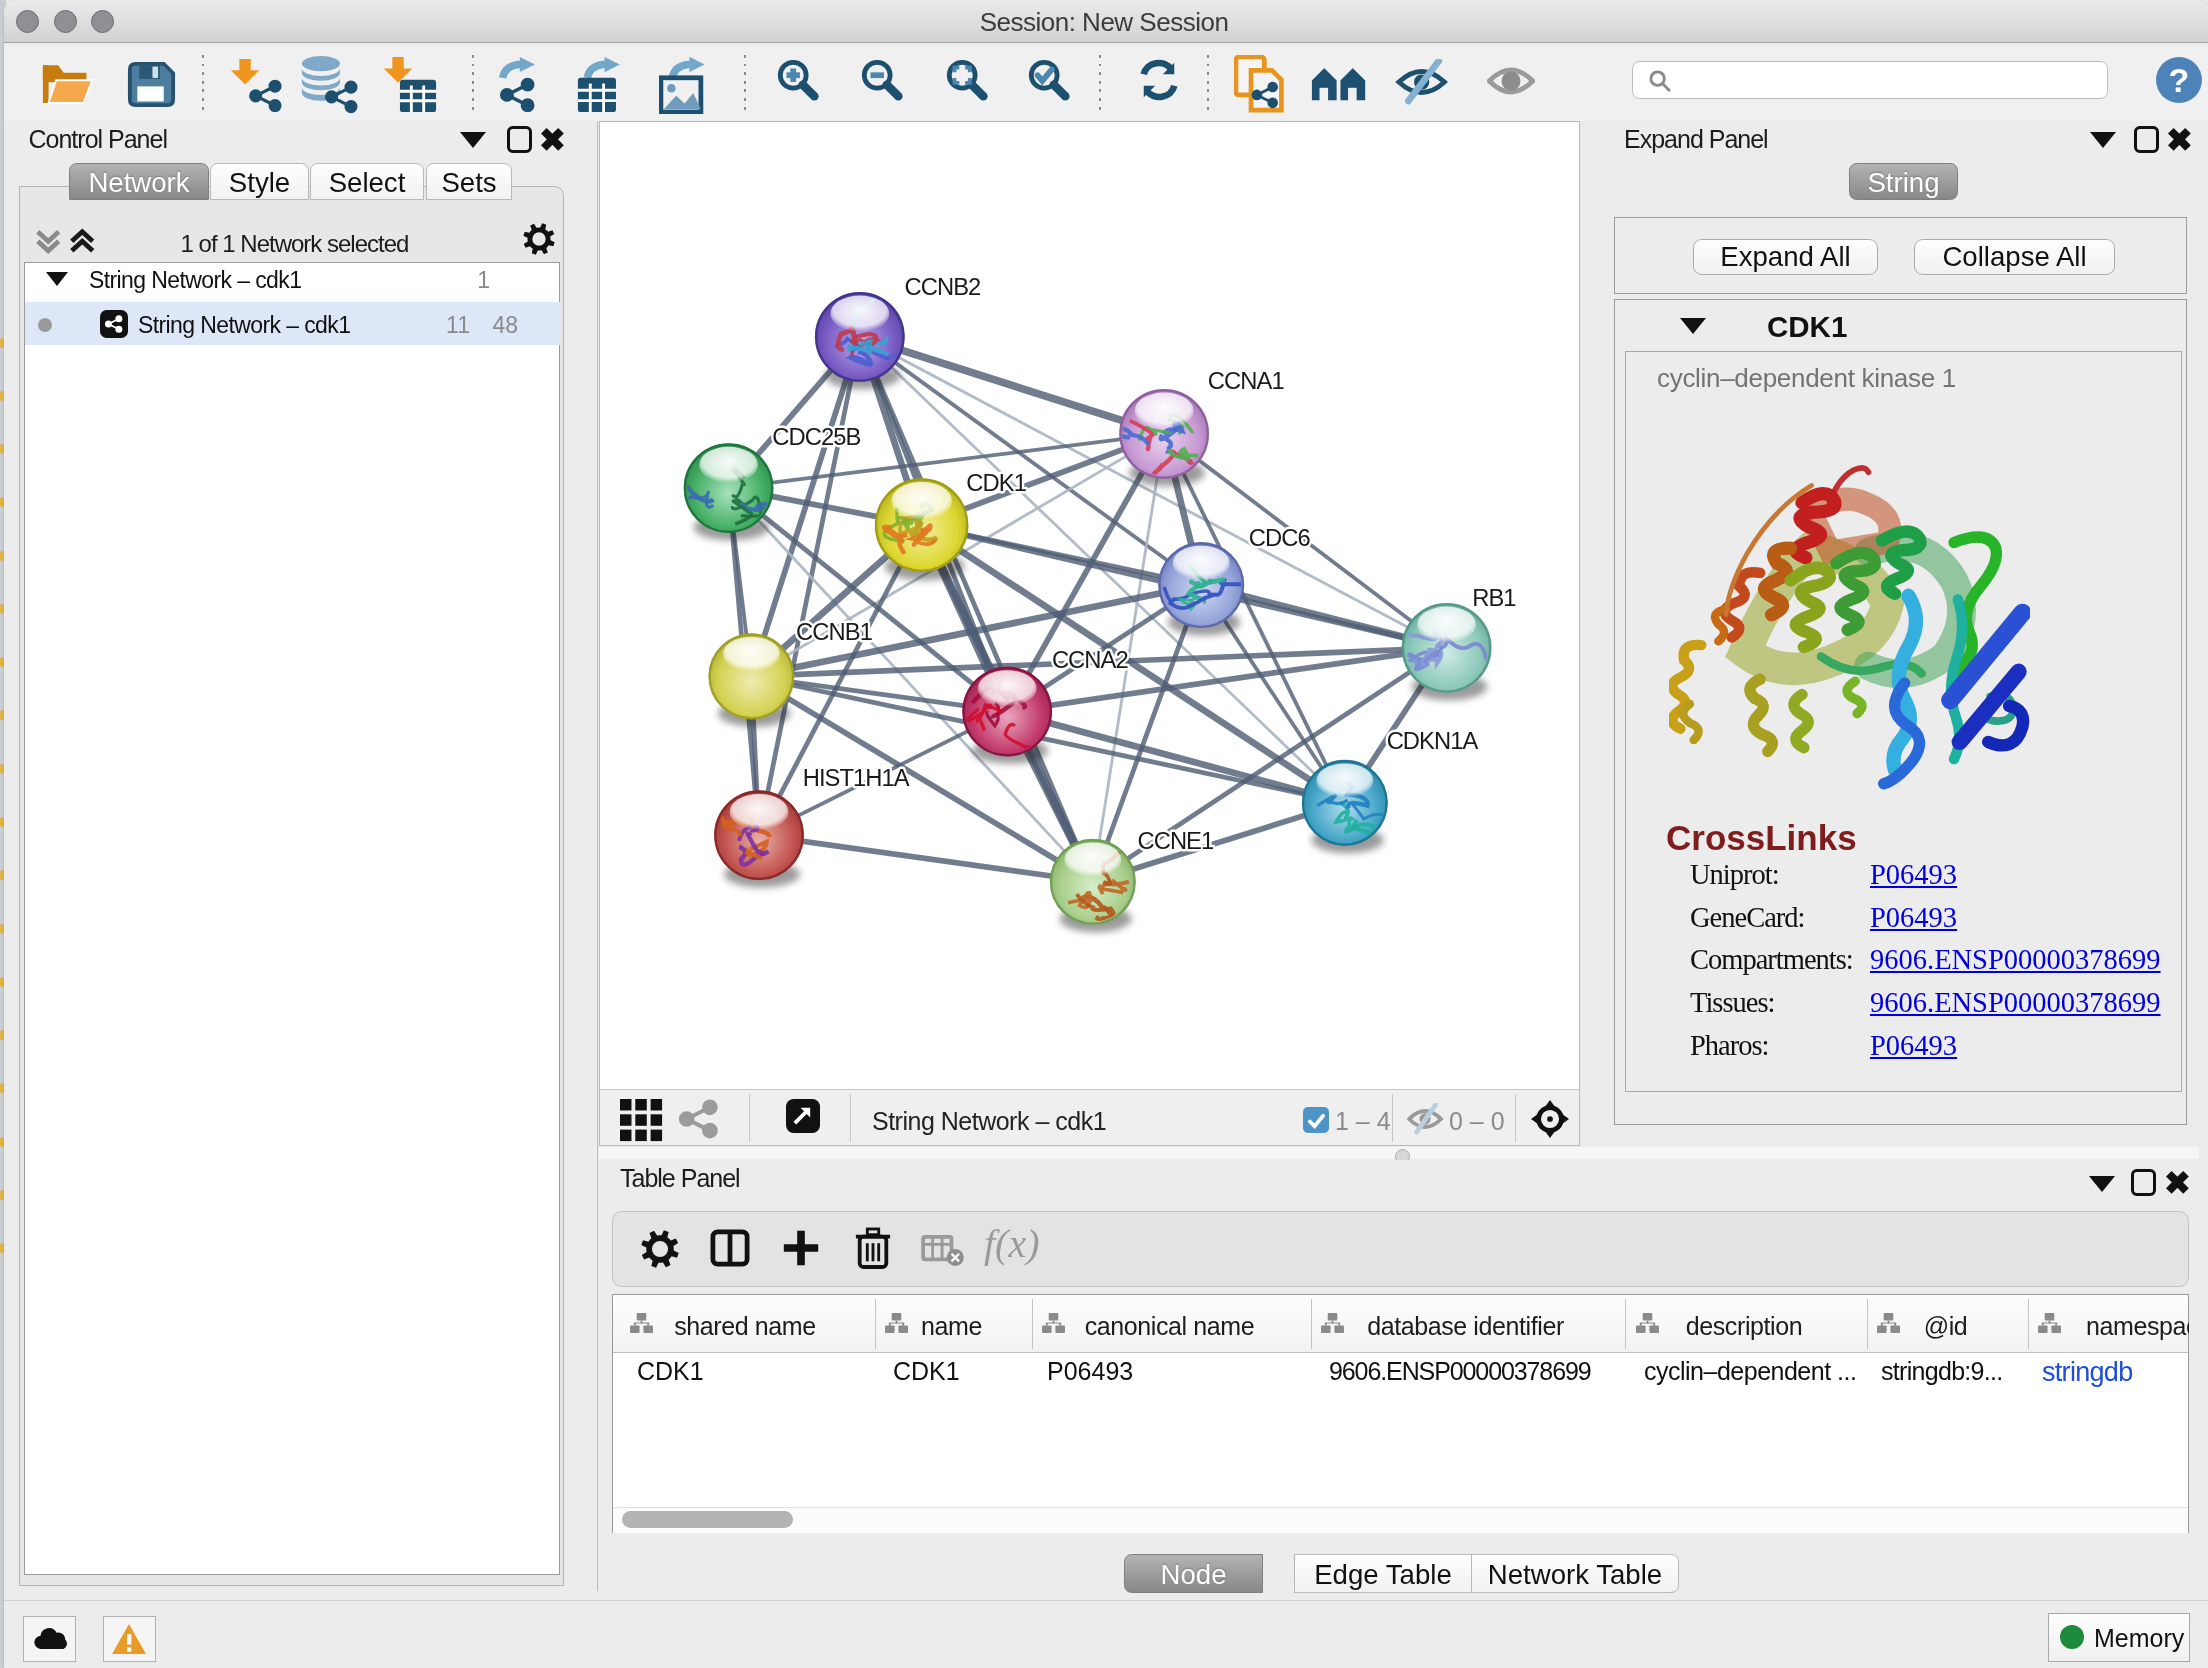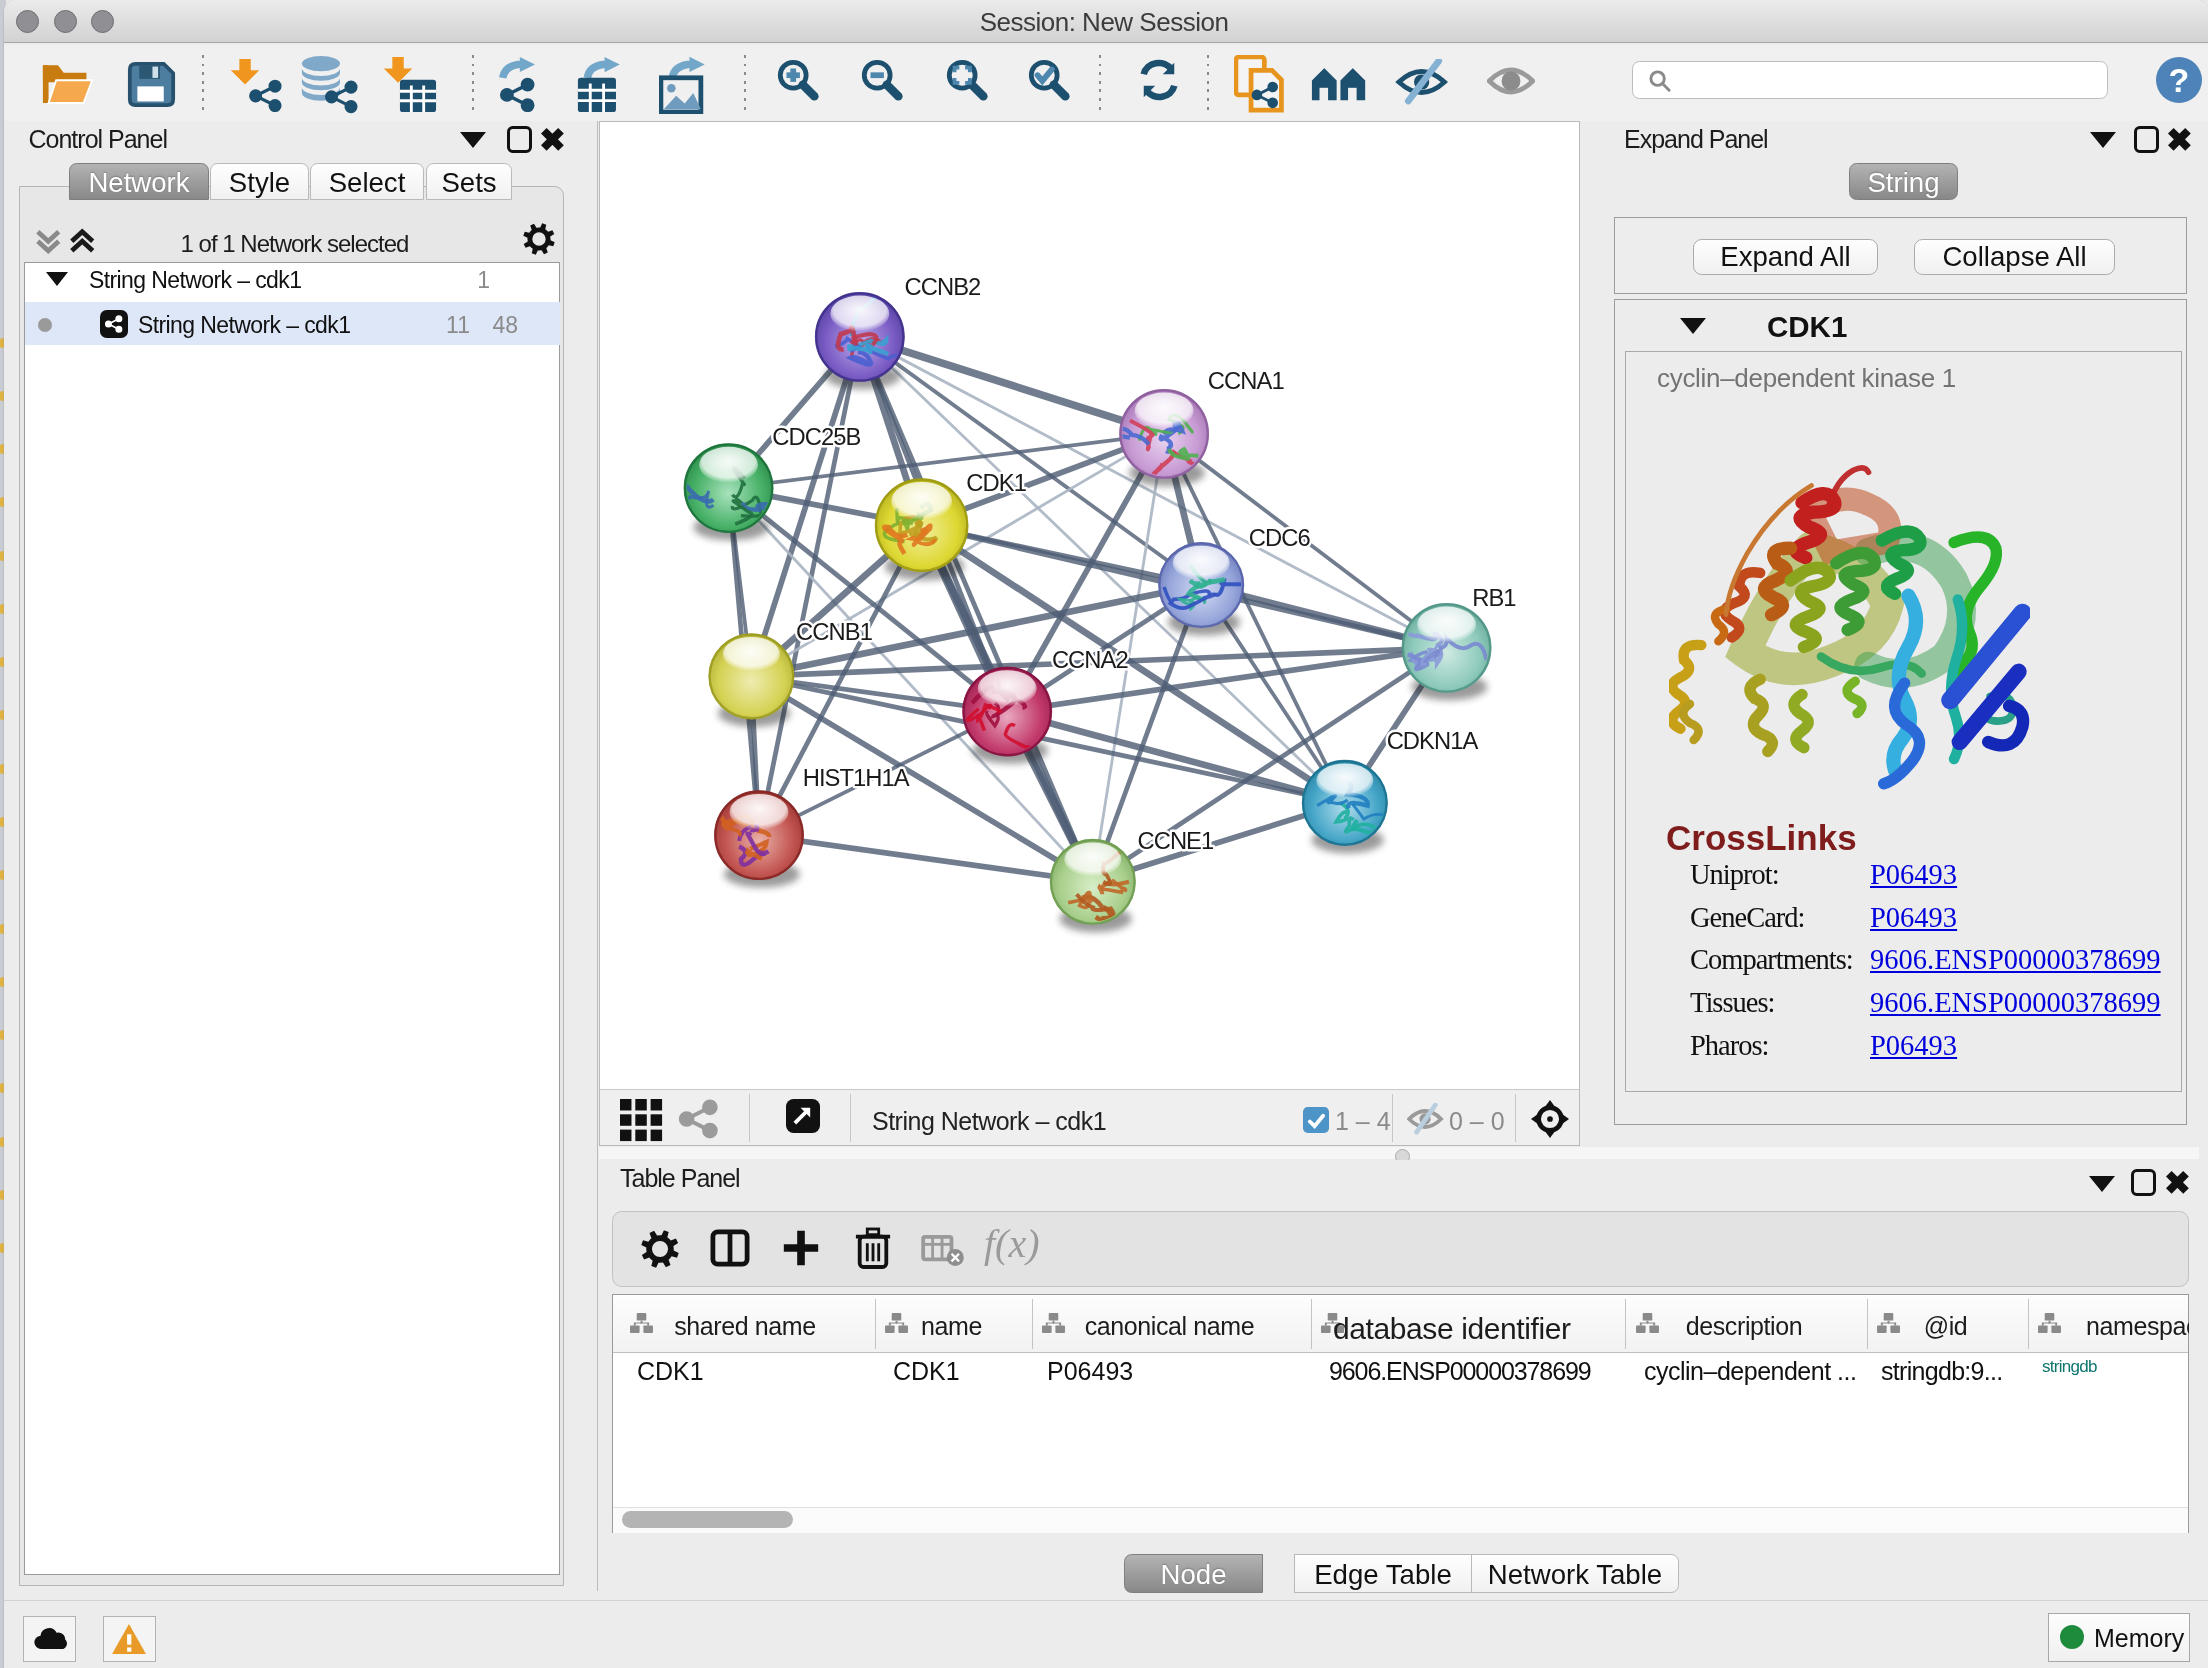--- a/index.html
+++ b/index.html
@@ -728,21 +728,21 @@
 <div class="abs" style="left:1311px;top:1299px;width:1px;height:50px;background:#c4c4c4"></div>
 <svg style="position:absolute;left:1321px;top:1312px" width="23" height="22" viewBox="0 0 24 23">
     <g fill="#8a8a8a">
       <rect x="7" y="1" width="10" height="8" rx="1"></rect>
       <rect x="0" y="14" width="10" height="8" rx="1"></rect>
       <rect x="14" y="14" width="10" height="8" rx="1"></rect>
       <path d="M11 9h2v3h-2z"></path>
       <path d="M4 14v-3h16v3h-2v-2H6v2z"></path>
     </g>
   </svg>
-<div class="abs" style="left:1333px;top:1312px;width:265px;overflow:hidden;text-align:left;font-size:30px;letter-spacing:-0.4px;color:#1c1c1c;white-space:nowrap">database identifier</div>
+<div class="abs" style="left:1333px;top:1312px;width:265px;overflow:hidden;text-align:center;font-size:25px;letter-spacing:-0.4px;color:#1c1c1c;white-space:nowrap">database identifier</div>
 <div class="abs" style="left:1625px;top:1299px;width:1px;height:50px;background:#c4c4c4"></div>
 <svg style="position:absolute;left:1636px;top:1312px" width="23" height="22" viewBox="0 0 24 23">
     <g fill="#8a8a8a">
       <rect x="7" y="1" width="10" height="8" rx="1"></rect>
       <rect x="0" y="14" width="10" height="8" rx="1"></rect>
       <rect x="14" y="14" width="10" height="8" rx="1"></rect>
       <path d="M11 9h2v3h-2z"></path>
       <path d="M4 14v-3h16v3h-2v-2H6v2z"></path>
     </g>
   </svg>
@@ -768,21 +768,21 @@
       <path d="M4 14v-3h16v3h-2v-2H6v2z"></path>
     </g>
   </svg>
 <div class="abs" style="left:2086px;top:1312px;width:103px;overflow:hidden;font-size:25px;letter-spacing:-0.4px;color:#1c1c1c;white-space:nowrap">namespace</div>
 <div class="abs" style="left:637px;top:1357px;font-size:25px;letter-spacing:0px;color:#111;white-space:nowrap">CDK1</div>
 <div class="abs" style="left:893px;top:1357px;font-size:25px;letter-spacing:0px;color:#111;white-space:nowrap">CDK1</div>
 <div class="abs" style="left:1047px;top:1357px;font-size:25px;letter-spacing:0px;color:#111;white-space:nowrap">P06493</div>
 <div class="abs" style="left:1329px;top:1357px;font-size:25px;letter-spacing:-1.1px;color:#111;white-space:nowrap">9606.ENSP00000378699</div>
 <div class="abs" style="left:1644px;top:1357px;font-size:25px;letter-spacing:-0.5px;color:#111;white-space:nowrap">cyclin–dependent ...</div>
 <div class="abs" style="left:1881px;top:1357px;font-size:25px;letter-spacing:-0.7px;color:#111;white-space:nowrap">stringdb:9...</div>
-<div class="abs" style="left:2042px;top:1357px;font-size:17px;letter-spacing:-0.7px;color:#0f766e;white-space:nowrap">stringdb</div>
+<div class="abs" style="left:2042px;top:1357px;font-size:27px;letter-spacing:-0.7px;color:#1d4ed8;white-space:nowrap">stringdb</div>
 <div class="abs" style="left:613px;top:1507px;width:1575px;height:26px;background:#fbfbfb;border-top:1px solid #e0e0e0"></div>
 <div class="abs" style="left:622px;top:1511px;width:171px;height:17px;background:#b4b4b4;border-radius:8.6px"></div>
 <div class="tab tabsel" style="left:1124px;top:1554px;width:139px;height:39px;line-height:39px;border-radius:7.6px 0 0 7.6px">Node Table</div>
 <div class="tab" style="left:1294px;top:1554px;width:178px;height:39px;line-height:39px">Edge Table</div>
 <div class="tab" style="left:1471px;top:1554px;width:208px;height:39px;line-height:39px;border-radius:0 7.6px 7.6px 0">Network Table</div>
 <div class="abs" style="left:3.8px;top:1600px;width:2205px;height:68px;background:#ececec;border-top:1.9px solid #d2d2d2"></div>
 <div class="abs" style="left:23px;top:1616px;width:53px;height:46px;background:#f4f4f4;border:1.9px solid #b2b2b2"></div>
 <svg style="position:absolute;left:32px;top:1628px" width="36" height="23" viewBox="0 0 38 24">
     <path d="M10 22 a7 7 0 0 1 -1-14 a9 9 0 0 1 17-3 a7 7 0 0 1 9 7 a6 6 0 0 1 -2 10 z" fill="#111"></path>
   </svg>

